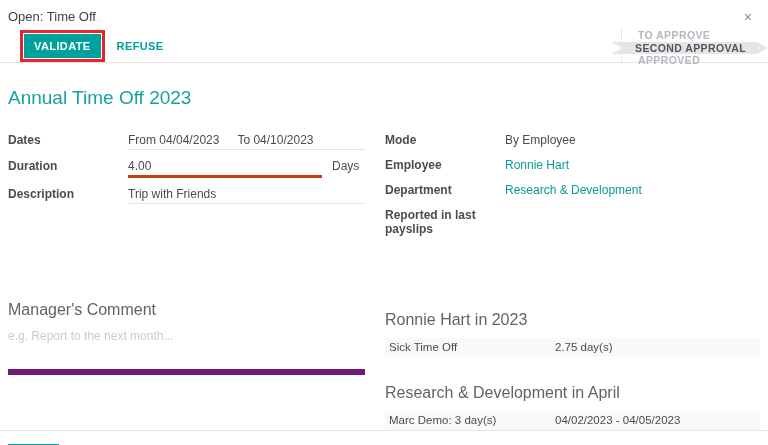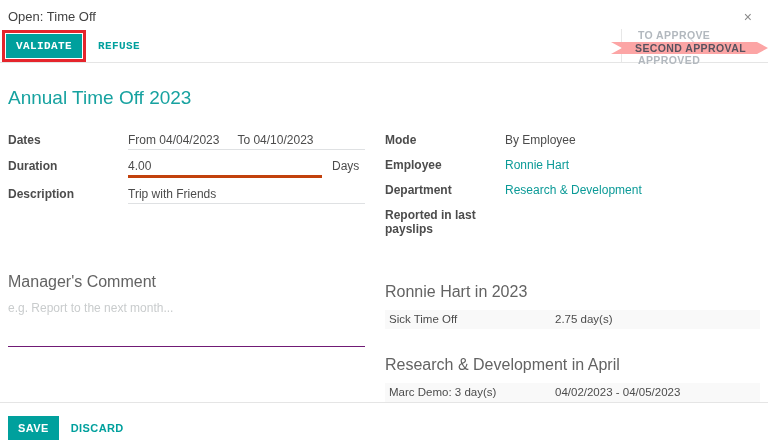--- a/index.html
+++ b/index.html
@@ -13,33 +13,33 @@
   }
   .modal { display:flex; flex-direction:column; width:768px; height:439px; background:#fff; }
 
   
   .modal-header { display:flex; justify-content:space-between; align-items:flex-start; padding:9px 12px 4px 8px; }
   .modal-title { font-size:13px; color:#424242; }
   .close-btn { color:#8a8a8a; font-size:14px; line-height:12px; cursor:pointer; padding:2px 4px; }
 
   
   .toolbar { display:flex; justify-content:space-between; align-items:stretch; border-bottom:1px solid #e5e5e5; height:34px; }
-  .toolbar-left { display:flex; align-items:center; padding-left:2px;font-family:Liberation Mono, monospace; }
+  .toolbar-left { display:flex; align-items:center; padding-left:20px; }
   .annotation-box { border:3px solid #e5252c; padding:1px; display:inline-flex; }
   .btn-primary {
     background:#00a09d; color:#fff; border:none; font-family:inherit;
     font-size:11px; font-weight:bold; letter-spacing:.4px; padding:6px 10px; cursor:pointer;
   }
   .btn-link { color:#00a09d; font-size:11px; font-weight:bold; letter-spacing:.4px; margin-left:12px; cursor:pointer; background:none; border:none; font-family:inherit; }
 
   .statusbar { display:flex; align-items:stretch; border-left:1px solid #e7e7e7;flex-direction:column; }
   .stage { display:flex; align-items:center; font-size:10.5px; font-weight:bold; letter-spacing:.4px; color:#b2b8be; padding:0 16px; cursor:pointer; }
   .stage-sep { width:8px; height:8px; border-top:1px solid #d3d6da; border-right:1px solid #d3d6da; transform:rotate(45deg); align-self:center; margin:0 1px 0 -3px; }
   .stage.active {
-    background:#fca5a5; color:#57525e;
+    background:#e5e5e5; color:#57525e;
     clip-path: polygon(0 0, calc(100% - 11px) 0, 100% 50%, calc(100% - 11px) 100%, 0 100%, 11px 50%);
     padding:0 22px 0 24px; margin-left:-11px;
   }
 
   
   .sheet { flex:1; padding:12px 8px 0 8px; }
   .record-title { font-size:19px; font-weight:400; color:#17a2a0; margin:12px 0 24px 0; }
 
   .form-grid { display:grid; grid-template-columns:357px 1fr; }
   .col-right { padding-left:20px; }
@@ -48,25 +48,25 @@
   .fvalue { flex:1; border-bottom:1px solid #dfe1e3; padding-bottom:2px; }
   .fvalue.noline { border-bottom:none; }
   .inline-gap { display:inline-block; width:18px; }
   .duration-wrap { display:flex; flex:1; align-items:flex-start; }
   .duration-value { width:194px; border-bottom:3px solid #c2410c; padding-bottom:2px; }
   .suffix { margin-left:10px; }
   .link { color:#0b9a97; cursor:pointer; text-decoration:none; }
   .bool-circle { width:9px; height:9px; border-radius:50%; background:#b9babc; margin-top:2px; cursor:pointer; }
 
   
-  .lower-grid { display:grid; grid-template-columns:357px 1fr; margin-top:28px; }
+  .lower-grid { display:grid; grid-template-columns:357px 1fr; margin-top:56px; }
   .section-title { font-size:16px; font-weight:400; color:#636363; }
   .comment-area {
     display:block; width:100%; height:46px; margin-top:10px; resize:none;
-    border:none; border-bottom:1px solid #701a75; outline:none;
+    border:none; border-bottom:6px solid #701a75; outline:none;
     font-family:inherit; font-size:12px; color:#0f766e; background:transparent;
   }
   .comment-area::placeholder { color:#c9cccd; }
   .summaries { padding-left:20px; }
   .summary-block .section-title { margin-top:10px; margin-bottom:9px; }
   .summary-block + .summary-block .section-title { margin-top:27px; }
   .srow { display:flex; background:#f9f9f9; padding:3px 4px 4px 4px; font-size:11.5px; }
   .srow-left { flex:0 0 166px; }
   .srow-right { flex:1; }
 

